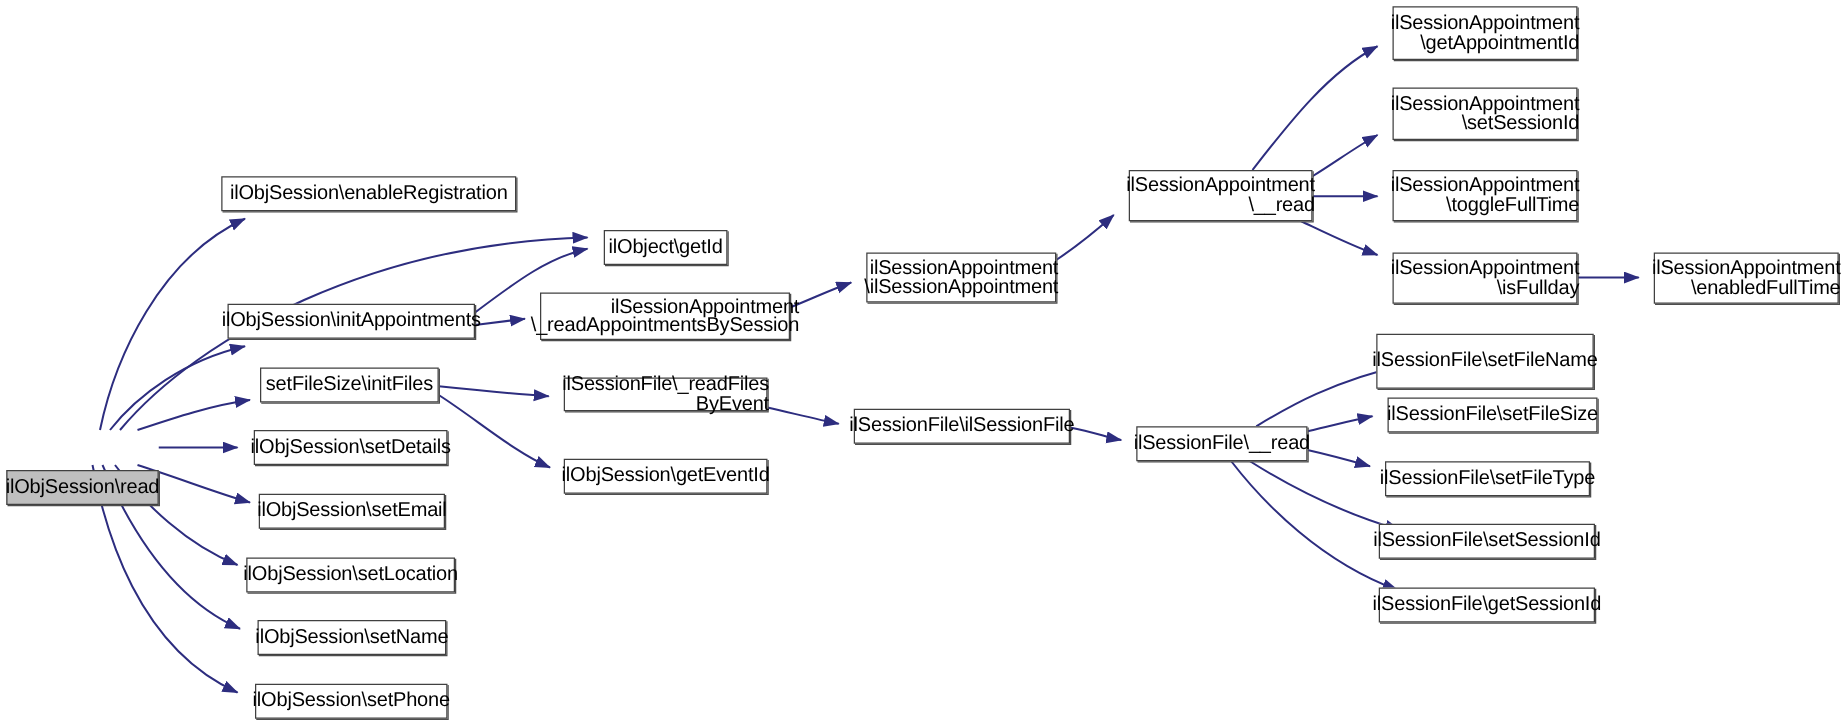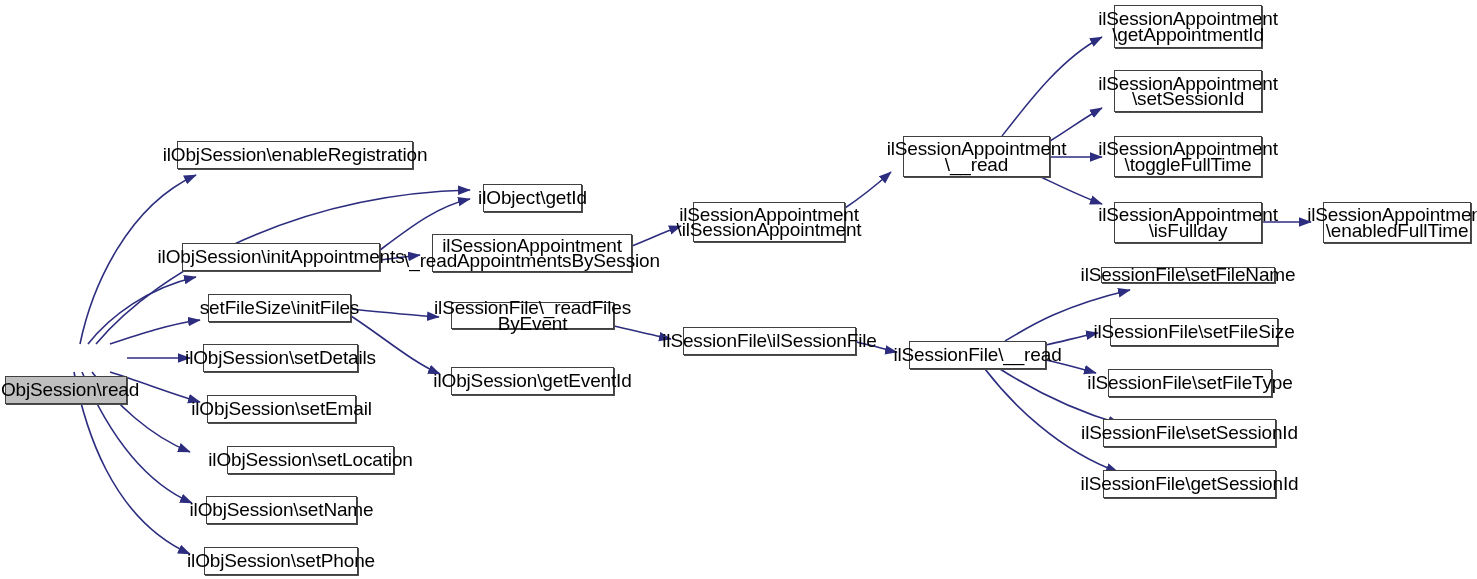--- a/index.html
+++ b/index.html
@@ -21,27 +21,27 @@
     width: 1477px;
     height: 579px;
     pointer-events: none;
   }
   .node {
     position: absolute;
     box-sizing: border-box;
     border: 1px solid #404040;
     background: #ffffff;
     color: #000000;
-    font-size: 19px;
+    font-size: 16px;
     line-height: 15.5px;
     letter-spacing: -0.15px;
     display: flex;
     align-items: center;
     justify-content: center;
-    text-align: center;
+    text-align: right;
     white-space: pre-line;
     box-shadow: 1px 1px 0 0 #4d4d4d;
     z-index: 2;
   }
   .node.current {
     background: #bfbfbf;
   }
 </style>
 </head>
 <body>
@@ -83,21 +83,21 @@
         <path d="M 985 369 C 1012 404 1058 450 1118 472" fill="none" stroke="#2d2d7f" stroke-width="1.6" marker-end="url(#arrowhead)"></path>
       </g>
   </svg>
   <div id="node-layer">
       <div class="node current" style="left: 5px; top: 344px; width: 122px; height: 28px; margin-top: 32px;">ilObjSession\read</div>
       <div class="node" style="left: 177px; top: 141px; width: 236px; height: 28px;">ilObjSession\enableRegistration</div>
       <div class="node" style="left: 182px; top: 243px; width: 198px; height: 28px;">ilObjSession\initAppointments</div>
       <div class="node" style="left: 208px; top: 294px; width: 143px; height: 28px;">setFileSize\initFiles</div>
       <div class="node" style="left: 203px; top: 344px; width: 155px; height: 28px;">ilObjSession\setDetails</div>
       <div class="node" style="left: 207px; top: 395px; width: 149px; height: 28px;">ilObjSession\setEmail</div>
-      <div class="node" style="left: 197px; top: 446px; width: 167px; height: 28px; margin-left: 30px;">ilObjSession\setLocation</div>
+      <div class="node" style="left: 197px; top: 446px; width: 167px; height: 28px;">ilObjSession\setLocation</div>
       <div class="node" style="left: 206px; top: 496px; width: 151px; height: 28px;">ilObjSession\setName</div>
       <div class="node" style="left: 204px; top: 547px; width: 154px; height: 28px;">ilObjSession\setPhone</div>
       <div class="node" style="left: 483px; top: 184px; width: 99px; height: 28px;">ilObject\getId</div>
       <div class="node" style="left: 432px; top: 234px; width: 200px; height: 38px;">ilSessionAppointment
 \_readAppointmentsBySession</div>
       <div class="node" style="left: 451px; top: 302px; width: 163px; height: 27px;">ilSessionFile\_readFiles
 ByEvent</div>
       <div class="node" style="left: 451px; top: 367px; width: 163px; height: 28px;">ilObjSession\getEventId</div>
       <div class="node" style="left: 693px; top: 202px; width: 152px; height: 40px;">ilSessionAppointment
 \ilSessionAppointment</div>
@@ -108,19 +108,19 @@
       <div class="node" style="left: 1114px; top: 5px; width: 148px; height: 43px;">ilSessionAppointment
 \getAppointmentId</div>
       <div class="node" style="left: 1114px; top: 70px; width: 148px; height: 42px;">ilSessionAppointment
 \setSessionId</div>
       <div class="node" style="left: 1114px; top: 136px; width: 148px; height: 41px;">ilSessionAppointment
 \toggleFullTime</div>
       <div class="node" style="left: 1114px; top: 202px; width: 148px; height: 41px;">ilSessionAppointment
 \isFullday</div>
       <div class="node" style="left: 1323px; top: 202px; width: 148px; height: 41px;">ilSessionAppointment
 \enabledFullTime</div>
-      <div class="node" style="left: 1101px; top: 267px; width: 174px; height: 16px;">ilSessionFile\setFileName</div>
+      <div class="node" style="left: 1101px; top: 267px; width: 174px; height: 44px;">ilSessionFile\setFileName</div>
       <div class="node" style="left: 1110px; top: 318px; width: 168px; height: 28px;">ilSessionFile\setFileSize</div>
       <div class="node" style="left: 1108px; top: 369px; width: 164px; height: 28px;">ilSessionFile\setFileType</div>
       <div class="node" style="left: 1103px; top: 419px; width: 173px; height: 28px;">ilSessionFile\setSessionId</div>
       <div class="node" style="left: 1103px; top: 470px; width: 173px; height: 28px;">ilSessionFile\getSessionId</div>
     </div>
 </div>
 
 </body></html>

